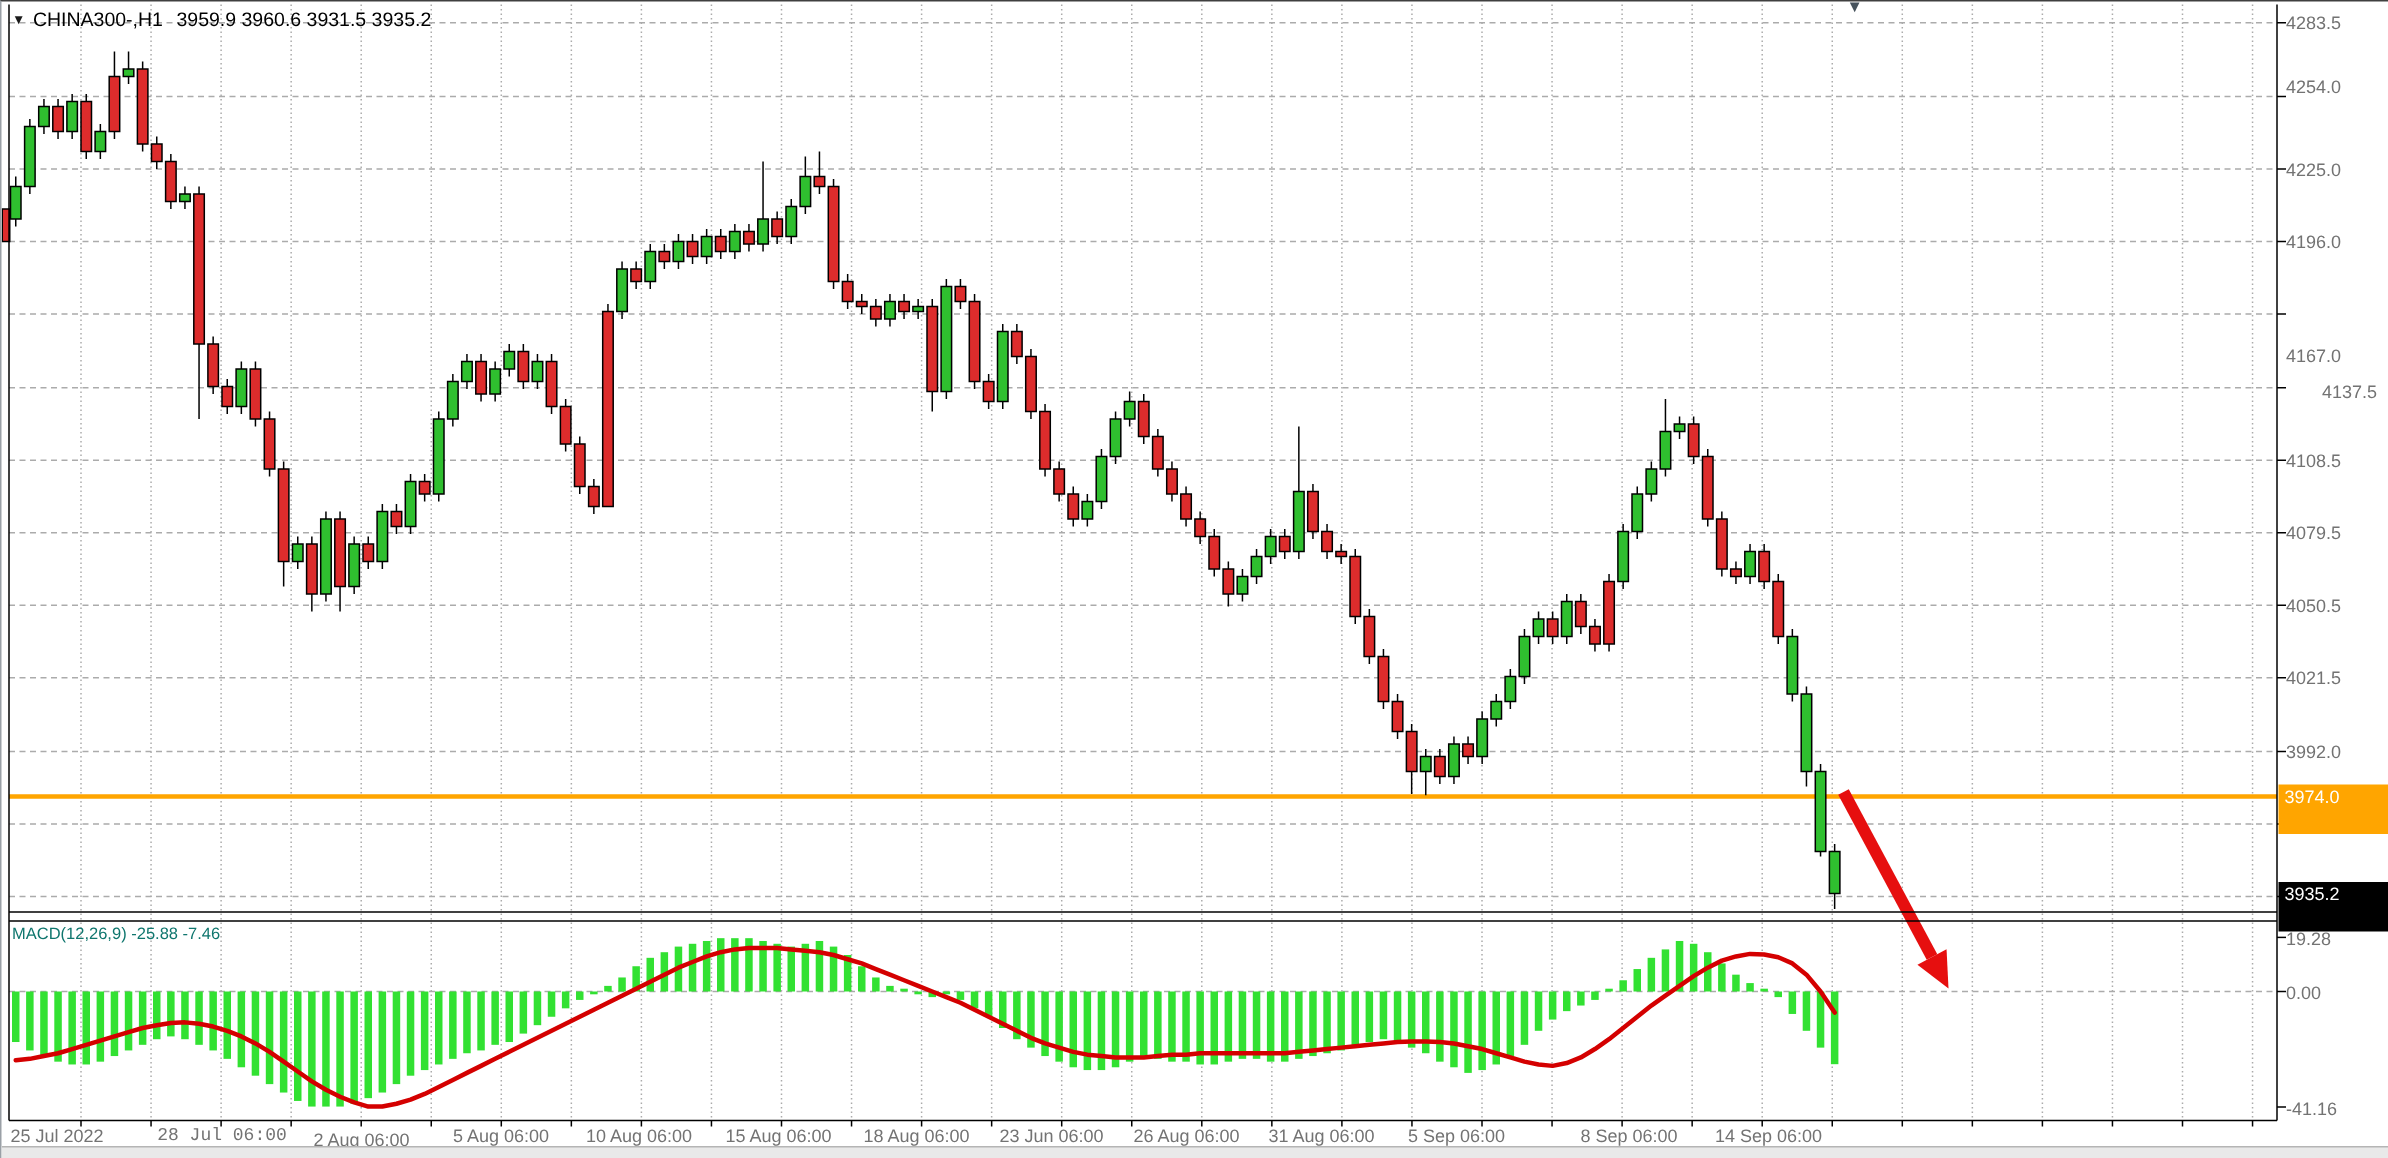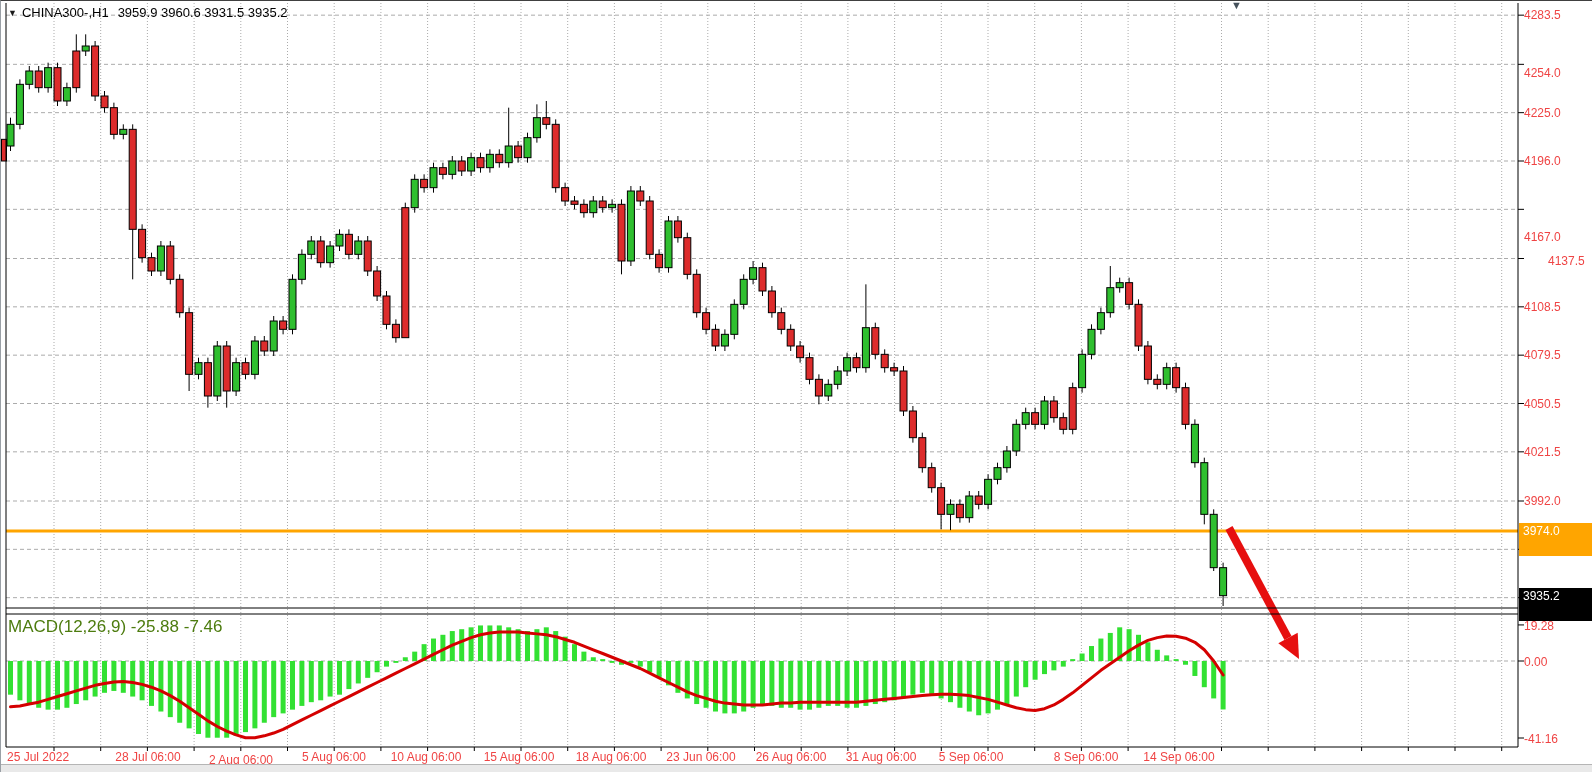--- a/index.html
+++ b/index.html
@@ -2,25 +2,25 @@
 <html><head>
 <meta charset="utf-8">
 <style>
   html,body{margin:0;padding:0;background:#ffffff;}
   #chart-window{
     position:relative;width:1592px;height:772px;background:#ffffff;
     font-family:"Liberation Sans","DejaVu Sans",sans-serif;overflow:hidden;
     border-top:1px solid #404040;border-left:1px solid #9aa0a6;
   }
   svg{position:absolute;left:0;top:0;}
-  .lbl{position:absolute;font-size:12px;color:#ef4444;white-space:nowrap;line-height:14px;}
+  .lbl{position:absolute;font-size:12px;color:#737373;white-space:nowrap;line-height:14px;}
   #chart-title{position:absolute;left:7px;top:4px;font-size:13px;color:#000;white-space:nowrap;}
   #chart-title .dd{font-size:9px;color:#1a1a1a;margin-right:5px;vertical-align:1px;}
   #chart-title .quotes{margin-left:9px;}
-  #macd-label{position:absolute;left:7px;top:616px;font-size:17px;color:#4d7c0f;white-space:nowrap;}
+  #macd-label{position:absolute;left:7px;top:616px;font-size:11px;color:#0f766e;white-space:nowrap;}
   .price-tag{
     position:absolute;left:1518px;width:74px;height:33px;font-size:12px;
     color:#fff;line-height:17px;padding-left:4px;box-sizing:border-box;
   }
   #shift-marker{position:absolute;left:1230px;top:-2px;font-size:11px;color:#46525c;}
   #bottom-strip{position:absolute;left:0;top:763px;width:1592px;height:9px;background:#e9e9e9;border-top:1px solid #b5b5b5;}
   .xlbl{transform:translateX(-50%);}
 </style>
 </head>
 <body>
@@ -526,40 +526,40 @@
   <div id="chart-title">
     <span class="dd">▼</span><span>CHINA300-,H1</span><span class="quotes">3959.9 3960.6 3931.5 3935.2</span>
   </div>
 
   <div id="macd-label">MACD(12,26,9) -25.88 -7.46</div>
 
   <div id="shift-marker">▼</div>
 
   <div id="price-axis">
       <div class="lbl" style="left: 1523px; top: 7.16667px;">4283.5</div>
-      <div class="lbl" style="left: 1523px; top: 65px;">4254.0</div>
+      <div class="lbl" style="left: 1523px; top: 50px;">4254.0</div>
       <div class="lbl" style="left: 1523px; top: 104.667px;">4225.0</div>
       <div class="lbl" style="left: 1523px; top: 153px;">4196.0</div>
       <div class="lbl" style="left: 1523px; top: 201.333px; margin-top: 28px;">4167.0</div>
       <div class="lbl" style="left: 1523px; top: 253px; margin-left: 24px;">4137.5</div>
       <div class="lbl" style="left: 1523px; top: 298.833px;">4108.5</div>
       <div class="lbl" style="left: 1523px; top: 347.167px;">4079.5</div>
       <div class="lbl" style="left: 1523px; top: 395.5px;">4050.5</div>
       <div class="lbl" style="left: 1523px; top: 443.833px;">4021.5</div>
       <div class="lbl" style="left: 1523px; top: 493px;">3992.0</div>
       <div class="lbl" style="left: 1523px; top: 541.333px;">3963.0</div>
     </div>
   <div id="macd-axis">
       <div class="lbl" style="left: 1523px; top: 617.927px;">19.28</div>
       <div class="lbl" style="left: 1523px; top: 654px;">0.00</div>
       <div class="lbl" style="left: 1523px; top: 731.01px;">-41.16</div>
     </div>
   <div id="time-axis">
       <div class="lbl" style="top: 749px; left: 6px;">25 Jul 2022</div>
-      <div class="lbl xlbl" style="top: 749px; left: 147px;">28 Jul 06:00</div>
+      <div class="lbl xlbl" style="top: 749px; left: 147px; font-family: Liberation Mono, monospace;">28 Jul 06:00</div>
       <div class="lbl xlbl" style="top: 752px; left: 240px;">2 Aug 06:00</div>
       <div class="lbl xlbl" style="top: 749px; left: 333px;">5 Aug 06:00</div>
       <div class="lbl xlbl" style="top: 749px; left: 425px; text-align: right;">10 Aug 06:00</div>
       <div class="lbl xlbl" style="top: 749px; left: 518px;">15 Aug 06:00</div>
       <div class="lbl xlbl" style="top: 749px; left: 610px;">18 Aug 06:00</div>
       <div class="lbl xlbl" style="top: 749px; left: 700px;">23 Jun 06:00</div>
       <div class="lbl xlbl" style="top: 749px; left: 790px;">26 Aug 06:00</div>
       <div class="lbl xlbl" style="top: 749px; left: 880px;">31 Aug 06:00</div>
       <div class="lbl xlbl" style="top: 749px; left: 970px;">5 Sep 06:00</div>
       <div class="lbl xlbl" style="top: 749px; left: 1085px;">8 Sep 06:00</div>

